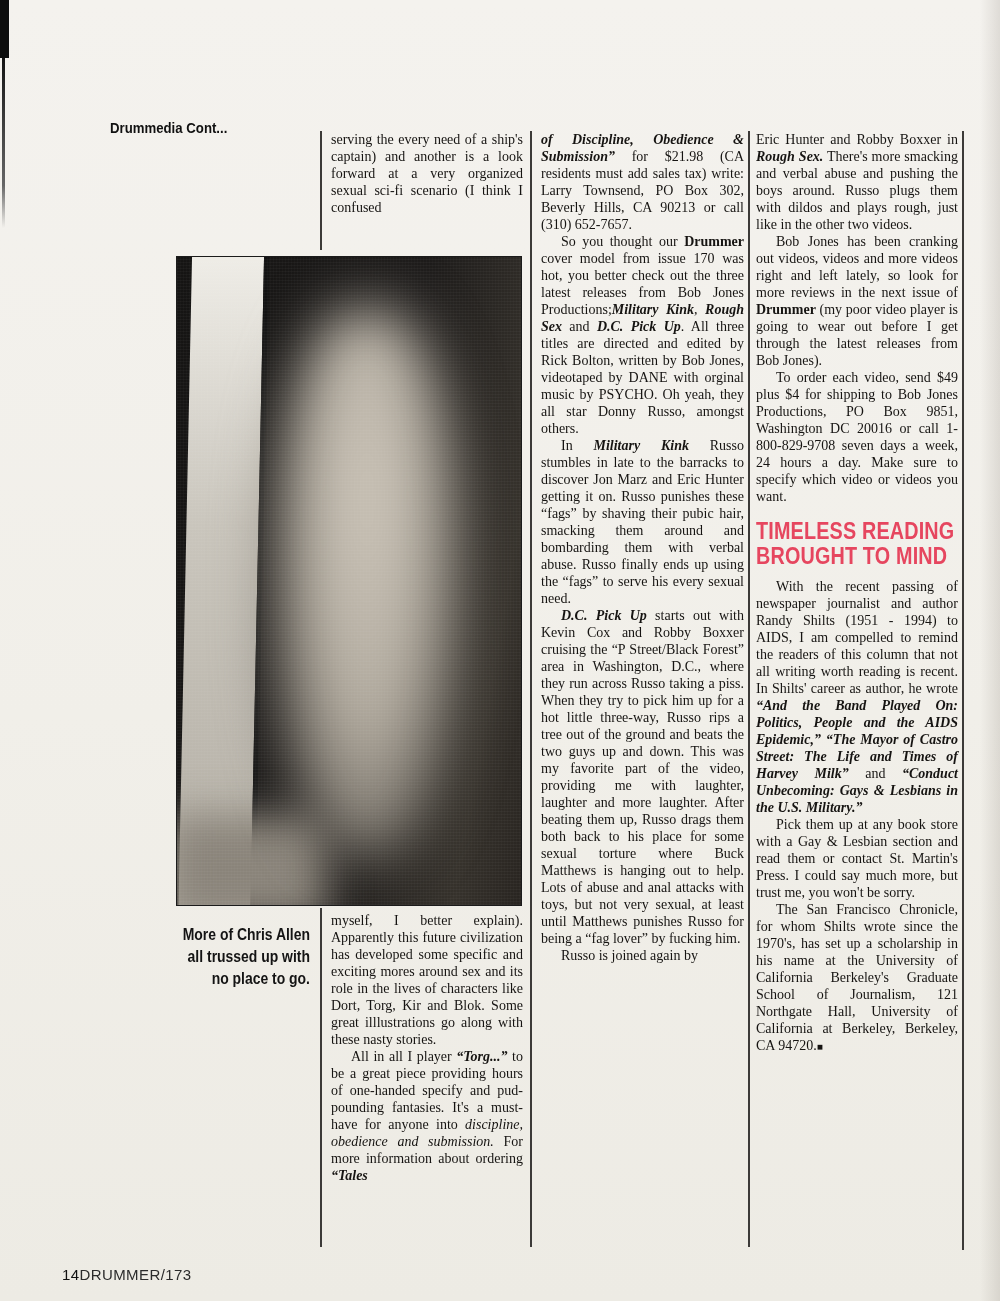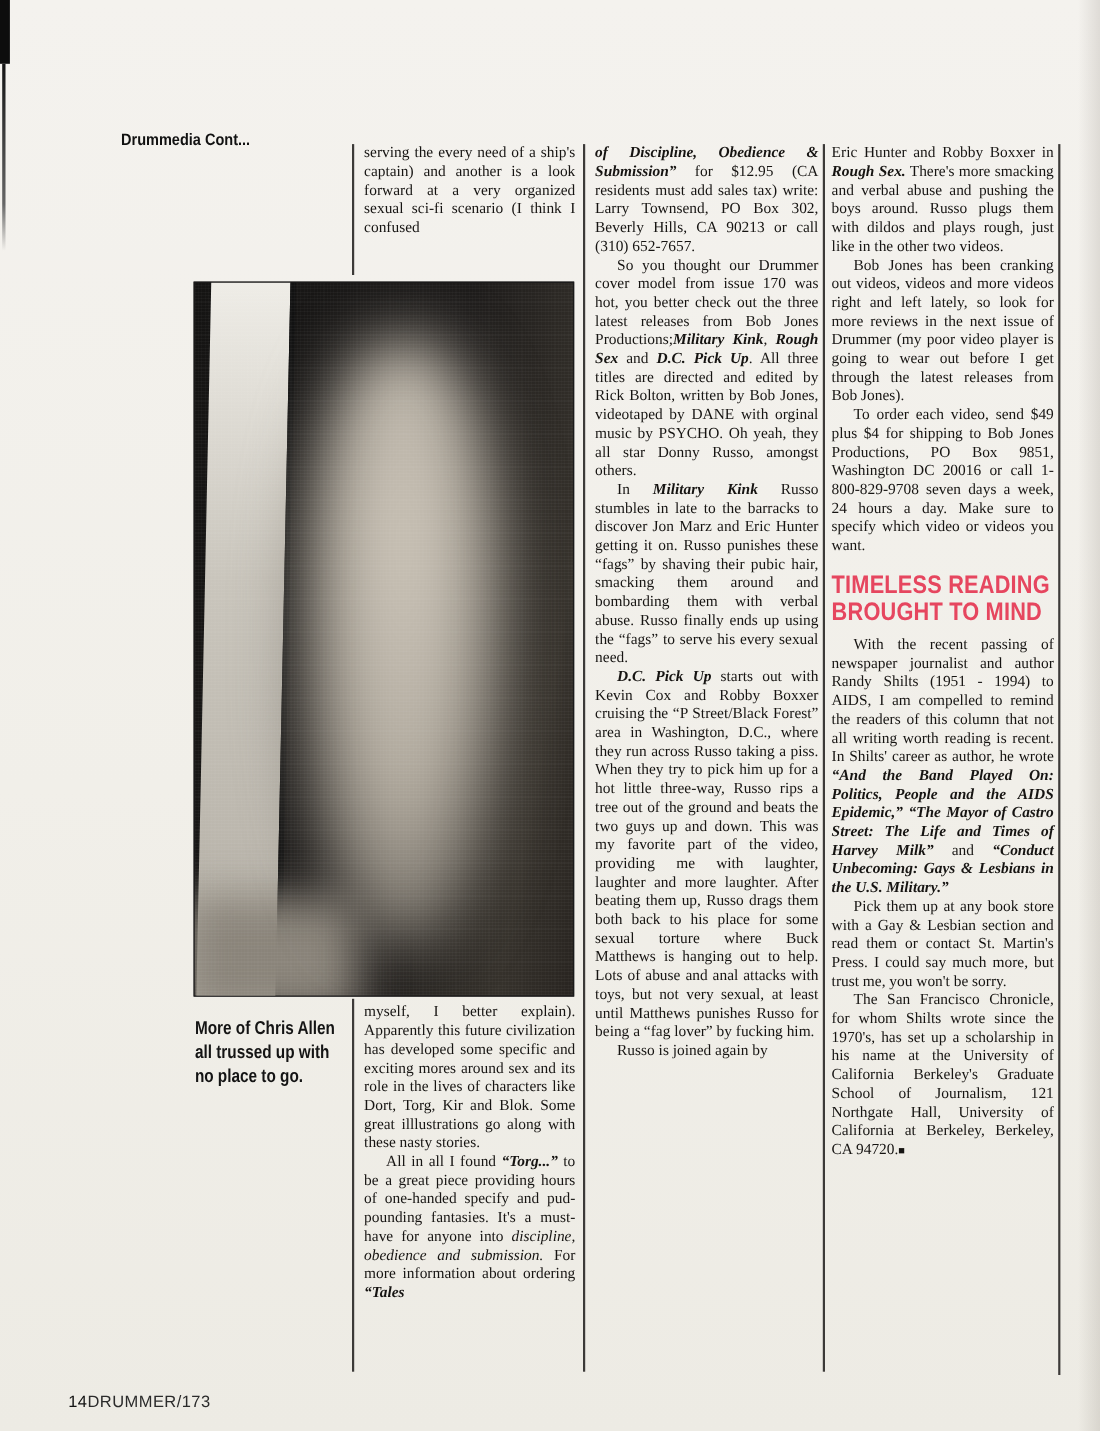--- a/index.html
+++ b/index.html
@@ -20,21 +20,21 @@
   .pagehead>span{display:inline-block;transform:scaleX(.88);transform-origin:0 50%;white-space:nowrap;}
   .footer{position:absolute;left:62px;top:1266px;font-family:"Liberation Sans",sans-serif;
           font-size:15px;color:#2b2b2b;letter-spacing:.4px;}
   .footer .num{font-weight:normal;color:#111;}
   
   .vrule{position:absolute;width:1.5px;background:#3c3a38;}
   
   .col{position:absolute;text-align:justify;font-size:14px;line-height:17px;}
   .para{margin:0;}
   .para.indent{text-indent:20px;}
-  .b{font-weight:normal}.i{font-style:italic}.bi{font-weight:bold;font-style:italic}
+  .b{font-weight:bold}.i{font-style:italic}.bi{font-weight:bold;font-style:italic}
   .sq{font-size:10px;letter-spacing:1px;}
   
   .headline{margin:14px 0 9px 0;color:var(--accent,#e6465f);
             font-family:"Liberation Sans",sans-serif;font-weight:bold;font-size:23px;line-height:25px;}
   .headline>span{display:block;transform:scaleX(.86);transform-origin:0 50%;white-space:nowrap;letter-spacing:.2px;}
   
   .photo{position:absolute;left:176px;top:256px;width:344px;height:648px;
          border:1px solid #1b1b1b;overflow:hidden;background:#1c1a19;}
   .ph-bg{position:absolute;inset:0;
          background:linear-gradient(100deg,#151413 0%,#1d1b1a 55%,#36322c 85%,#282420 100%);}
@@ -43,21 +43,21 @@
            border-right:5px solid #121212;transform:skewX(-1.2deg);}
   .ph-floorlight{position:absolute;left:-10px;bottom:-20px;width:160px;height:110px;
                  background:#8a847a;filter:blur(20px);}
   .ph-figure{position:absolute;left:95px;top:50px;width:190px;height:550px;border-radius:45%;
              background:radial-gradient(ellipse at 50% 35%,#cfc8bc 0%,#b3aca0 45%,#6b665e 75%,rgba(40,38,36,0) 100%);
              filter:blur(28px);}
   .ph-texture{position:absolute;inset:0;
       background:repeating-linear-gradient(0deg,rgba(255,255,255,.03) 0 1px,transparent 1px 3px),
                  repeating-linear-gradient(90deg,rgba(255,255,255,.02) 0 1px,transparent 1px 3px);}
   
-  .caption{position:absolute;left:148px;top:924px;width:162px;
+  .caption{position:absolute;left:148px;top:924px;width:162px;text-align:right;
            font-family:"Liberation Sans",sans-serif;font-weight:bold;font-size:17px;
            line-height:22px;color:#141414;}
   .caption>span{display:block;transform:scaleX(.82);transform-origin:100% 50%;white-space:nowrap;}
 </style>
 </head>
 <body>
 
 <div class="page">
 
   <div class="mark1"></div>
@@ -90,27 +90,27 @@
 
   <div class="caption">
     <span>More of Chris Allen</span>
     <span>all trussed up with</span>
     <span>no place to go.</span>
   </div>
 
   <div class="col" style="left:331px;top:912px;width:192px">
     <div>
         <p class="para"><span>myself, I better explain). Apparently this future civilization has developed some specific and exciting mores around sex and its role in the lives of characters like Dort, Torg, Kir and Blok. Some great illlustrations go along with these nasty stories.</span></p>
-        <p class="para indent"><span>All in all I found </span><span class="bi">“Torg...”</span><span> to be a great piece providing hours of one-handed specify and pud-pounding fantasies. It's a must-have for anyone into </span><span class="i">discipline, obedience and submission.</span><span> For more information about ordering </span><span class="bi">“Tales</span></p>
+        <p class="para indent"><span>All in all I player </span><span class="bi">“Torg...”</span><span> to be a great piece providing hours of one-handed specify and pud-pounding fantasies. It's a must-have for anyone into </span><span class="i">discipline, obedience and submission.</span><span> For more information about ordering </span><span class="bi">“Tales</span></p>
       </div>
   </div>
 
   <div class="col" style="left:541px;top:131px;width:203px">
     <div>
-        <p class="para"><span class="bi">of Discipline, Obedience &amp; Submission”</span><span> for $12.95 (CA residents must add sales tax) write: Larry Townsend, PO Box 302, Beverly Hills, CA 90213 or call (310) 652-7657.</span></p>
+        <p class="para"><span class="bi">of Discipline, Obedience &amp; Submission”</span><span> for $21.98 (CA residents must add sales tax) write: Larry Townsend, PO Box 302, Beverly Hills, CA 90213 or call (310) 652-7657.</span></p>
       </div>
     <div>
         <p class="para indent"><span>So you thought our </span><span class="b">Drummer</span><span> cover model from issue 170 was hot, you better check out the three latest releases from Bob Jones Productions;</span><span class="bi">Military Kink</span><span>, </span><span class="bi">Rough Sex</span><span> and </span><span class="bi">D.C. Pick Up</span><span>. All three titles are directed and edited by Rick Bolton, written by Bob Jones, videotaped by DANE with orginal music by PSYCHO. Oh yeah, they all star Donny Russo, amongst others.</span></p>
         <p class="para indent"><span>In </span><span class="bi">Military Kink</span><span> Russo stumbles in late to the barracks to discover Jon Marz and Eric Hunter getting it on. Russo punishes these “fags” by shaving their pubic hair, smacking them around and bombarding them with verbal abuse. Russo finally ends up using the “fags” to serve his every sexual need.</span></p>
         <p class="para indent"><span class="bi">D.C. Pick Up</span><span> starts out with Kevin Cox and Robby Boxxer cruising the “P Street/Black Forest” area in Washington, D.C., where they run across Russo taking a piss. When they try to pick him up for a hot little three-way, Russo rips a tree out of the ground and beats the two guys up and down. This was my favorite part of the video, providing me with laughter, laughter and more laughter. After beating them up, Russo drags them both back to his place for some sexual torture where Buck Matthews is hanging out to help. Lots of abuse and anal attacks with toys, but not very sexual, at least until Matthews punishes Russo for being a “fag lover” by fucking him.</span></p>
         <p class="para indent"><span>Russo is joined again by</span></p>
       </div>
   </div>
 
   <div class="col" style="left:756px;top:131px;width:202px">

